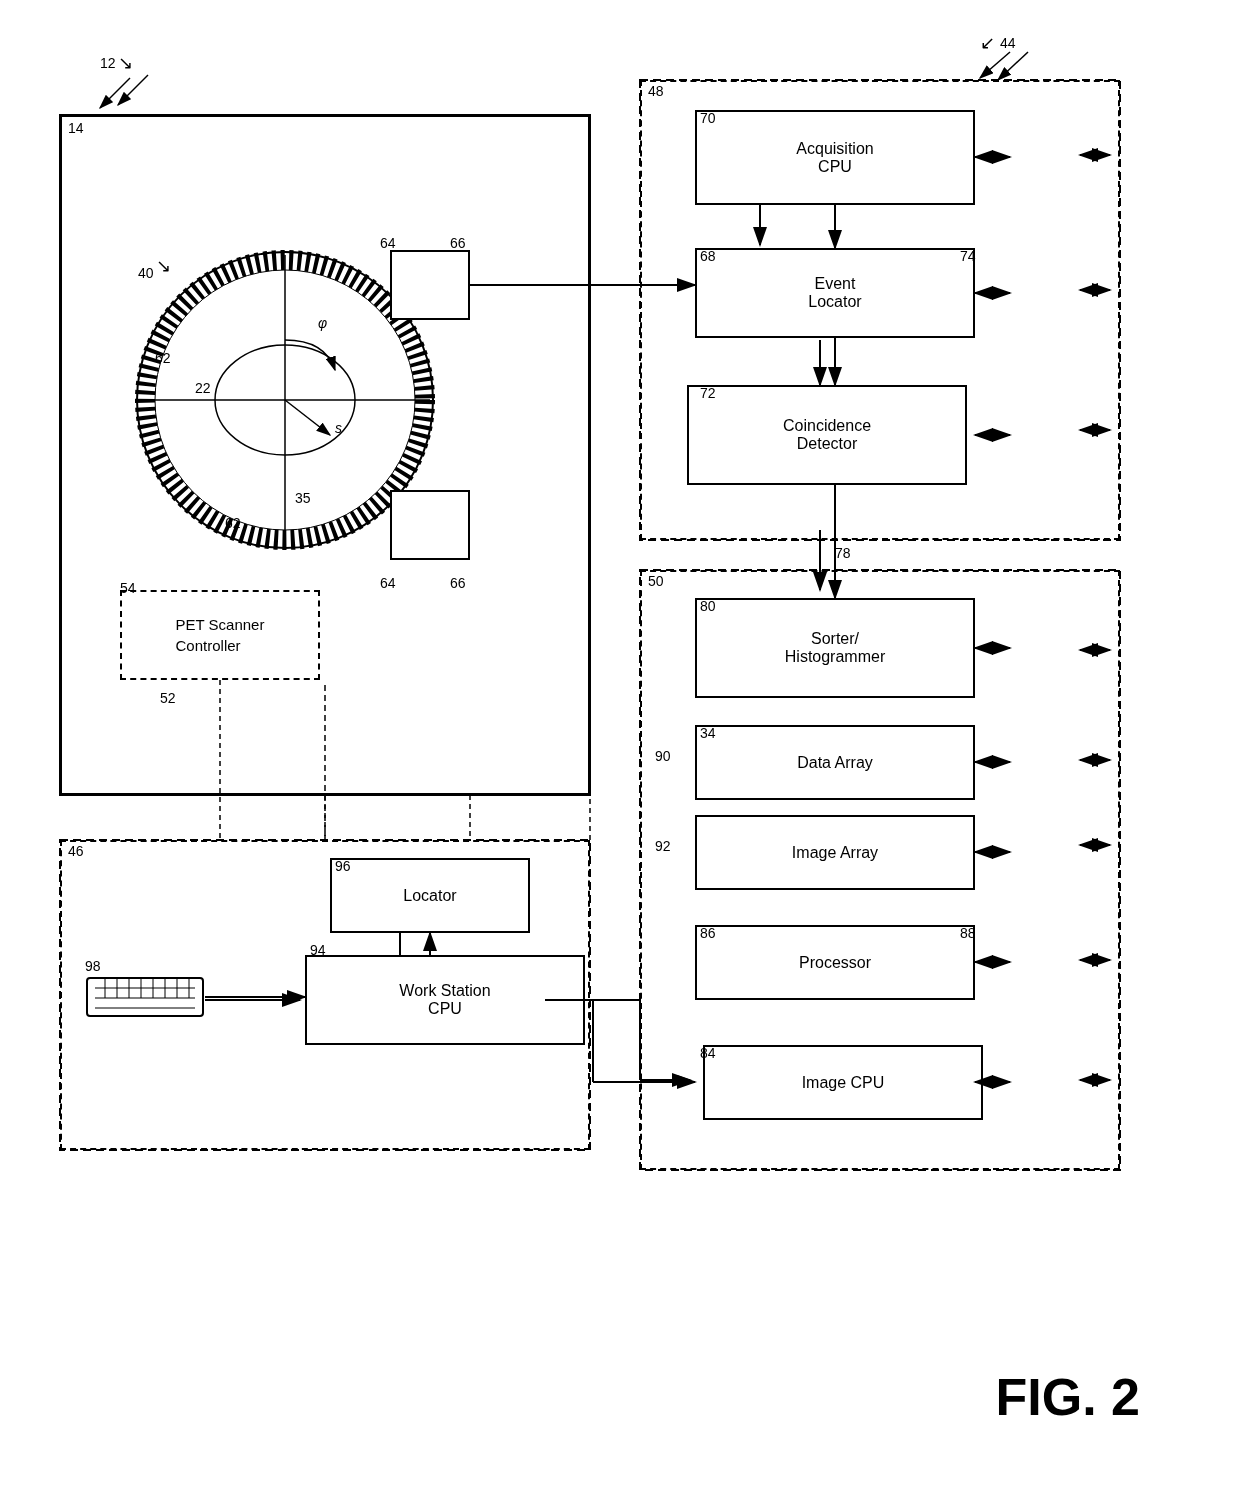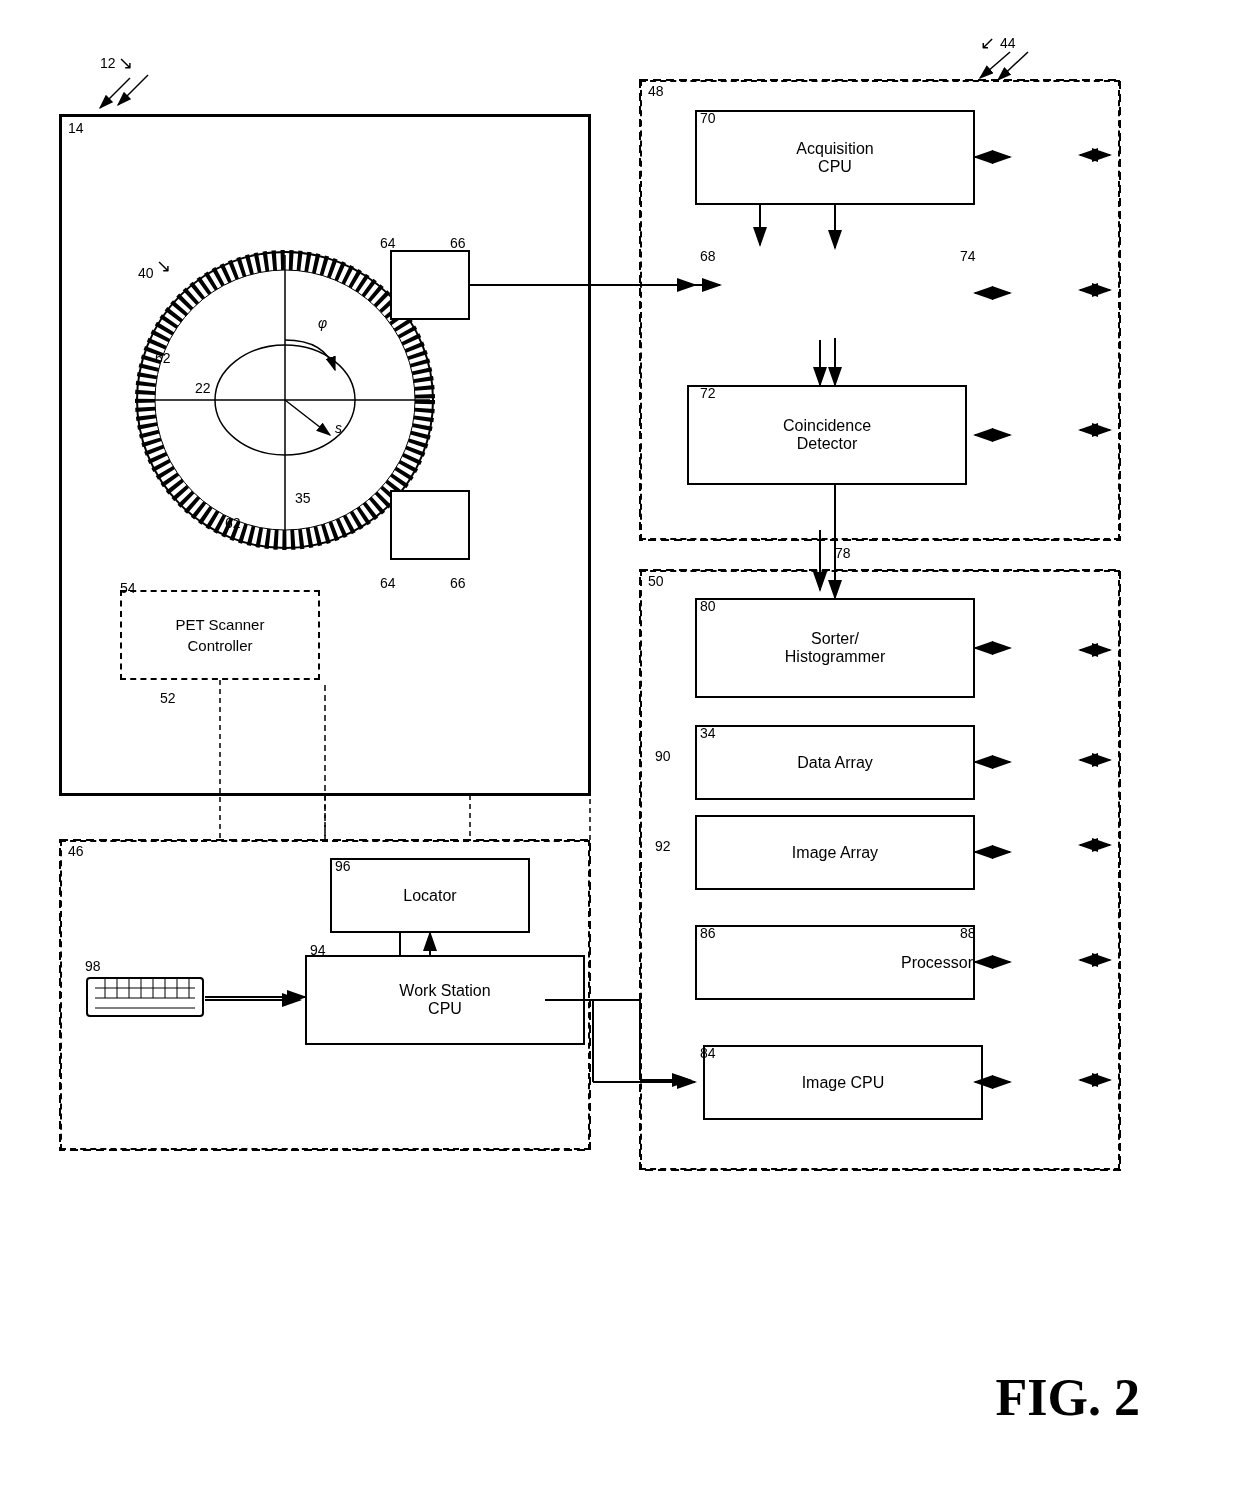--- a/index.html
+++ b/index.html
@@ -47,21 +47,21 @@
       position: absolute;
       top: 0; left: 0;
       width: 1240px;
       height: 1487px;
       pointer-events: none;
     }
     .fig-label {
       position: absolute;
       font-size: 52px;
       font-weight: bold;
-      font-family: Liberation Serif, serif;
+      font-family: Liberation Sans, sans-serif;
       color: #000;
     }
   </style>
 </head>
 <body>
 
 <div class="diagram-container">
 
   <svg class="arrows">
     <defs>
@@ -194,39 +194,42 @@
   <div class="box" style="left:390px; top:490px; width:80px; height:70px;"></div>
   <div class="label" style="top:575px; left:450px;">66</div>
 
   <div class="label" style="top:235px; left:380px;">64</div>
   <div class="label" style="top:575px; left:380px;">64</div>
 
   <div class="label" style="top:350px; left:155px;">62</div>
   <div class="label" style="top:515px; left:225px;">62</div>
 
   <div class="dashed-box" style="left:120px; top:590px; width:200px; height:90px;">
-    <div style="position:absolute; top:50%; left:50%; transform:translate(-50%,-50%); text-align:center; font-size:15px; font-family:Arial; line-height:1.4;">PET Scanner<br>Controller</div>
+    <div style="position:absolute; top:50%; left:50%; transform:translate(-50%,-50%); text-align:left; font-size:15px; font-family:Arial; line-height:1.4;">PET Scanner<br>Controller</div>
   </div>
   <div class="label" style="top:580px; left:120px;">54</div>
   <div class="label" style="top:690px; left:160px;">52</div>
 
   <div class="dashed-box" style="left:60px; top:840px; width:530px; height:310px;"></div>
   <div class="label" style="top:843px; left:68px;">46</div>
 
   <div class="dashed-box" style="left:640px; top:80px; width:480px; height:460px;"></div>
   <div class="label" style="top:83px; left:648px;">48</div>
 
   <div class="dashed-box" style="left:640px; top:570px; width:480px; height:600px;"></div>
   <div class="label" style="top:573px; left:648px;">50</div>
 
   <div class="box" style="left:695px; top:110px; width:280px; height:95px;">
     <span>Acquisition<br>CPU</span>
   </div>
   <div class="label" style="top:110px; left:700px;">70</div>
 
+  <div class="box" style="left:695px; top:248px; width:280px; height:90px;">
+    <span>Event<br>Locator</span>
+  </div>
   <div class="label" style="top:248px; left:700px;">68</div>
   <div class="label" style="top:248px; left:960px;">74</div>
 
   <div class="box" style="left:687px; top:385px; width:280px; height:100px;">
     <span>Coincidence<br>Detector</span>
   </div>
   <div class="label" style="top:385px; left:700px;">72</div>
 
   <div class="label" style="top:545px; left:835px;">78</div>
 
@@ -241,21 +244,21 @@
   <div class="label" style="top:725px; left:700px;">34</div>
 
   <div class="label" style="top:748px; left:655px;">90</div>
 
   <div class="box" style="left:695px; top:815px; width:280px; height:75px;">
     <span>Image Array</span>
   </div>
 
   <div class="label" style="top:838px; left:655px;">92</div>
 
-  <div class="box" style="left:695px; top:925px; width:280px; height:75px;justify-content:flex-end;">
+  <div class="box" style="left:695px; top:925px; width:280px; height:75px;">
     <span>Processor</span>
   </div>
   <div class="label" style="top:925px; left:700px;">86</div>
   <div class="label" style="top:925px; left:960px;">88</div>
 
   <div class="box" style="left:703px; top:1045px; width:280px; height:75px;">
     <span>Image CPU</span>
   </div>
   <div class="label" style="top:1045px; left:700px;">84</div>
 

